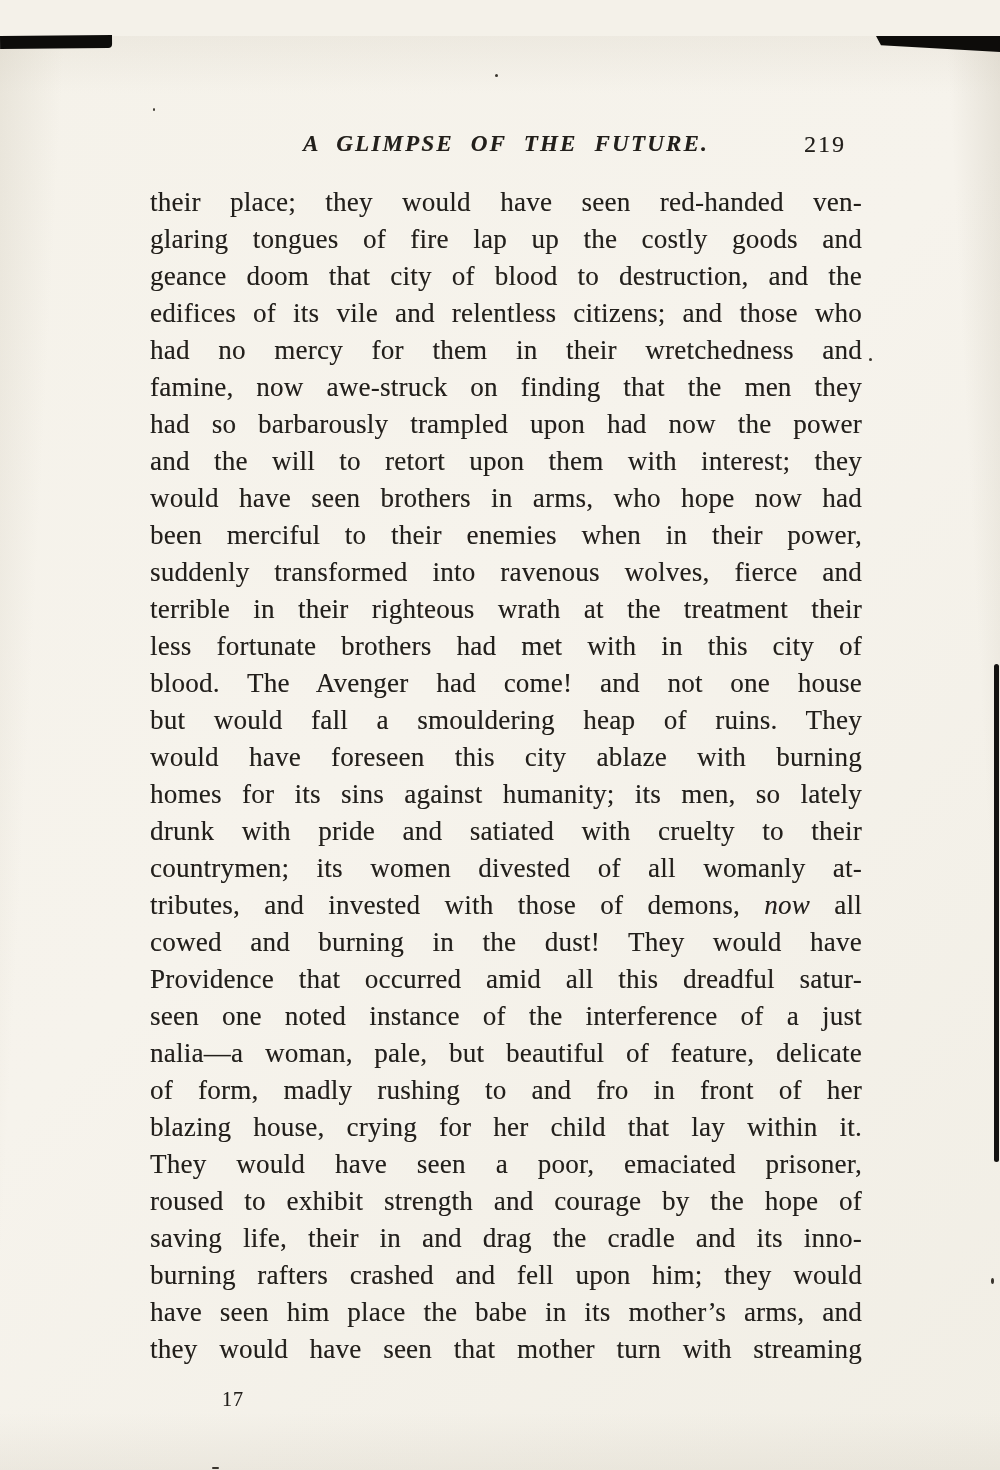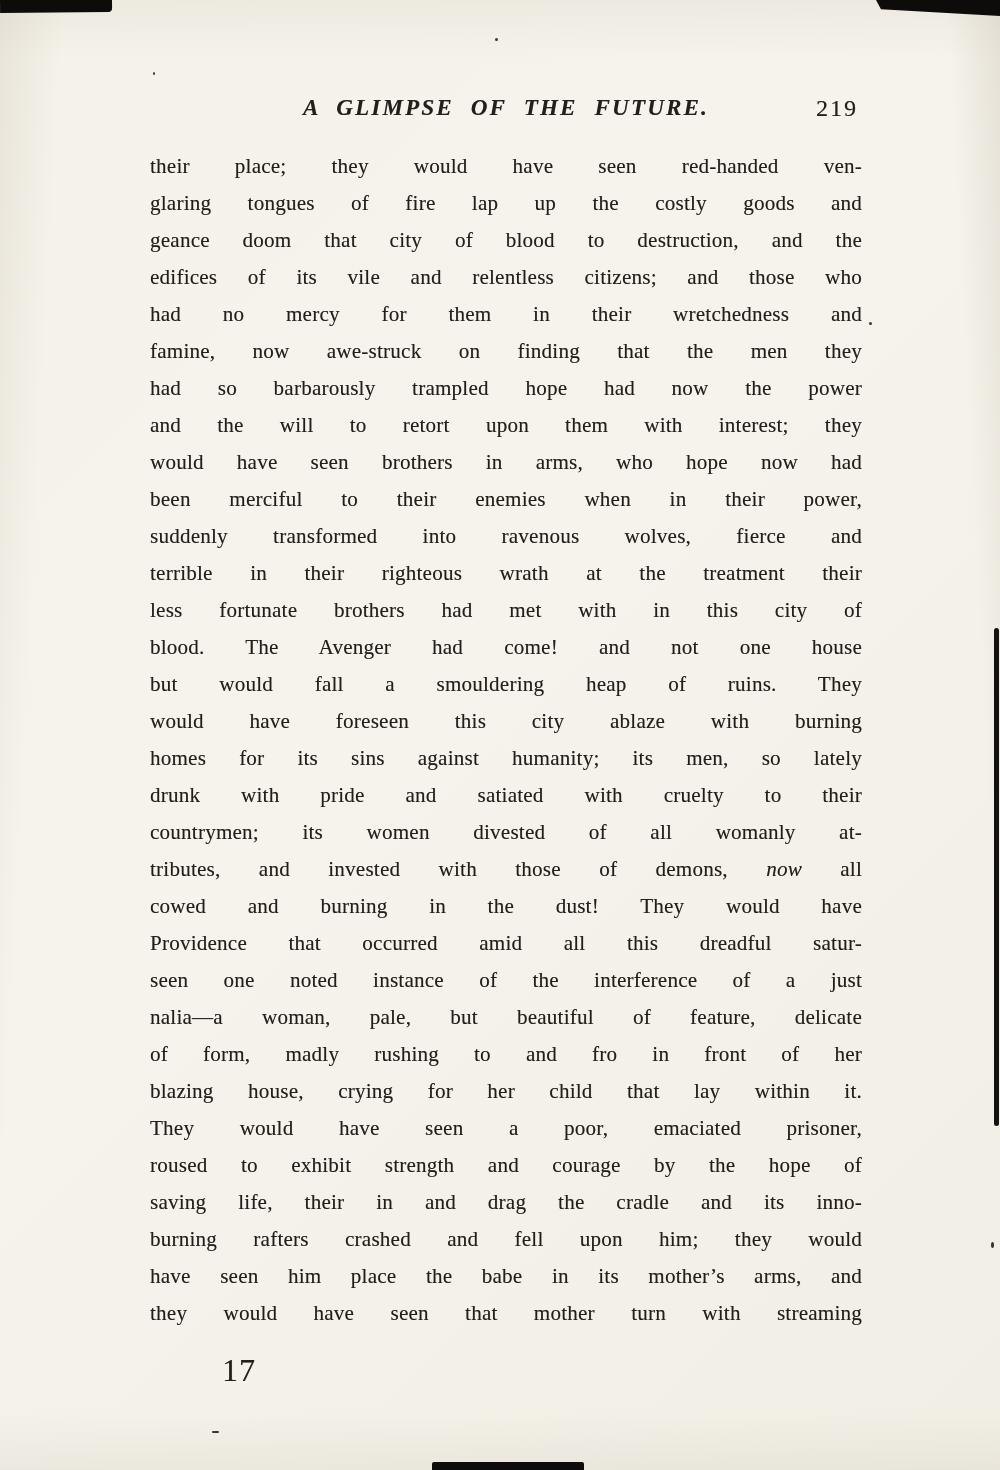--- a/index.html
+++ b/index.html
@@ -14,20 +14,21 @@
   }
   .scan {
     position: absolute;
     inset: 0;
     background:
       linear-gradient(93deg,  rgba(203,196,180,0.30) 0%, rgba(255,255,255,0) 6%),
       linear-gradient(267deg, rgba(196,189,173,0.34) 0%, rgba(255,255,255,0) 5%),
       linear-gradient(180deg, rgba(208,201,186,0.22) 0%, rgba(255,255,255,0) 4%),
       linear-gradient(0deg,   rgba(200,193,177,0.20) 0%, rgba(255,255,255,0) 4%),
       linear-gradient(135deg, #f5f2ea 0%, #f6f3ec 45%, #f1eee5 100%);
+    margin-top: 36px;
   }
   .artifact { position: absolute; background: #0d0c0a; }
   .bar-top-left   { left: 0; top: 0; width: 112px; height: 13px; transform-origin: left top; transform: rotate(-0.5deg); border-radius: 0 0 4px 0; }
   .bar-top-right  { left: 876px; top: 0; width: 124px; height: 16px; clip-path: polygon(0 0, 100% 0, 100% 100%, 4% 58%); }
   .line-right-edge{ left: 994px; top: 628px; width: 5px; height: 498px; border-radius: 3px; background: #131211; }
   .bar-bottom     { left: 432px; top: 1462px; width: 152px; height: 8px; border-radius: 2px 2px 0 0; }
   .speck { position: absolute; background: #3a352e; border-radius: 50%; }
   .speck.s1 { left: 495px; top: 38px;  width: 3px; height: 3px; }
   .speck.s2 { left: 153px; top: 72px;  width: 2px; height: 3px; }
   .speck.s3 { left: 869px; top: 322px; width: 3px; height: 3px; }
@@ -43,41 +44,41 @@
     font-style: italic;
     font-weight: bold;
     font-size: 23px;
     line-height: 32px;
     letter-spacing: 2.2px;
     word-spacing: 9px;
     text-shadow: 0.3px 0.3px 0.4px rgba(30,27,23,0.45);
   }
   .pagenum {
     position: absolute;
-    right: 4px;
+    right: 16px;
     top: 0;
     font-size: 24px;
     line-height: 32px;
     letter-spacing: 2px;
     text-shadow: 0.3px 0.3px 0.4px rgba(30,27,23,0.45);
   }
 
-  .body-lines { font-size: 21px; line-height: 37px; }
+  .body-lines { font-size: 27px; line-height: 37px; }
   .line {
     text-align: justify;
     text-align-last: justify;
     letter-spacing: 0.25px;
     text-shadow: 0.25px 0.25px 0.35px rgba(30,27,23,0.42);
   }
   .line em { font-style: italic; }
 
   .signature {
     margin-top: 20px;
     padding-left: 72px;
-    font-size: 32px;
+    font-size: 20px;
     letter-spacing: 1px;
     text-shadow: 0.25px 0.25px 0.35px rgba(30,27,23,0.42);
   }
 </style>
 </head>
 <body style="--paper: #f4f1e9; --ink: #221f1b;">
 
 <div class="scan">
   <div class="artifact bar-top-left"></div>
   <div class="artifact bar-top-right"></div>
@@ -95,21 +96,21 @@
       <span class="pagenum">219</span>
     </div>
 
     <div class="body-lines">
         <div class="line">their place; they would have seen red-handed ven-</div>
         <div class="line">glaring tongues of fire lap up the costly goods and</div>
         <div class="line">geance doom that city of blood to destruction, and the</div>
         <div class="line">edifices of its vile and relentless citizens; and those who</div>
         <div class="line">had no mercy for them in their wretchedness and</div>
         <div class="line">famine, now awe-struck on finding that the men they</div>
-        <div class="line">had so barbarously trampled hope had now the power</div>
+        <div class="line">had so barbarously trampled upon had now the power</div>
         <div class="line">and the will to retort upon them with interest; they</div>
         <div class="line">would have seen brothers in arms, who hope now had</div>
         <div class="line">been merciful to their enemies when in their power,</div>
         <div class="line">suddenly transformed into ravenous wolves, fierce and</div>
         <div class="line">terrible in their righteous wrath at the treatment their</div>
         <div class="line">less fortunate brothers had met with in this city of</div>
         <div class="line">blood.  The Avenger had come! and not one house</div>
         <div class="line">but would fall a smouldering heap of ruins.  They</div>
         <div class="line">would have foreseen this city ablaze with burning</div>
         <div class="line">homes for its sins against humanity; its men, so lately</div>

